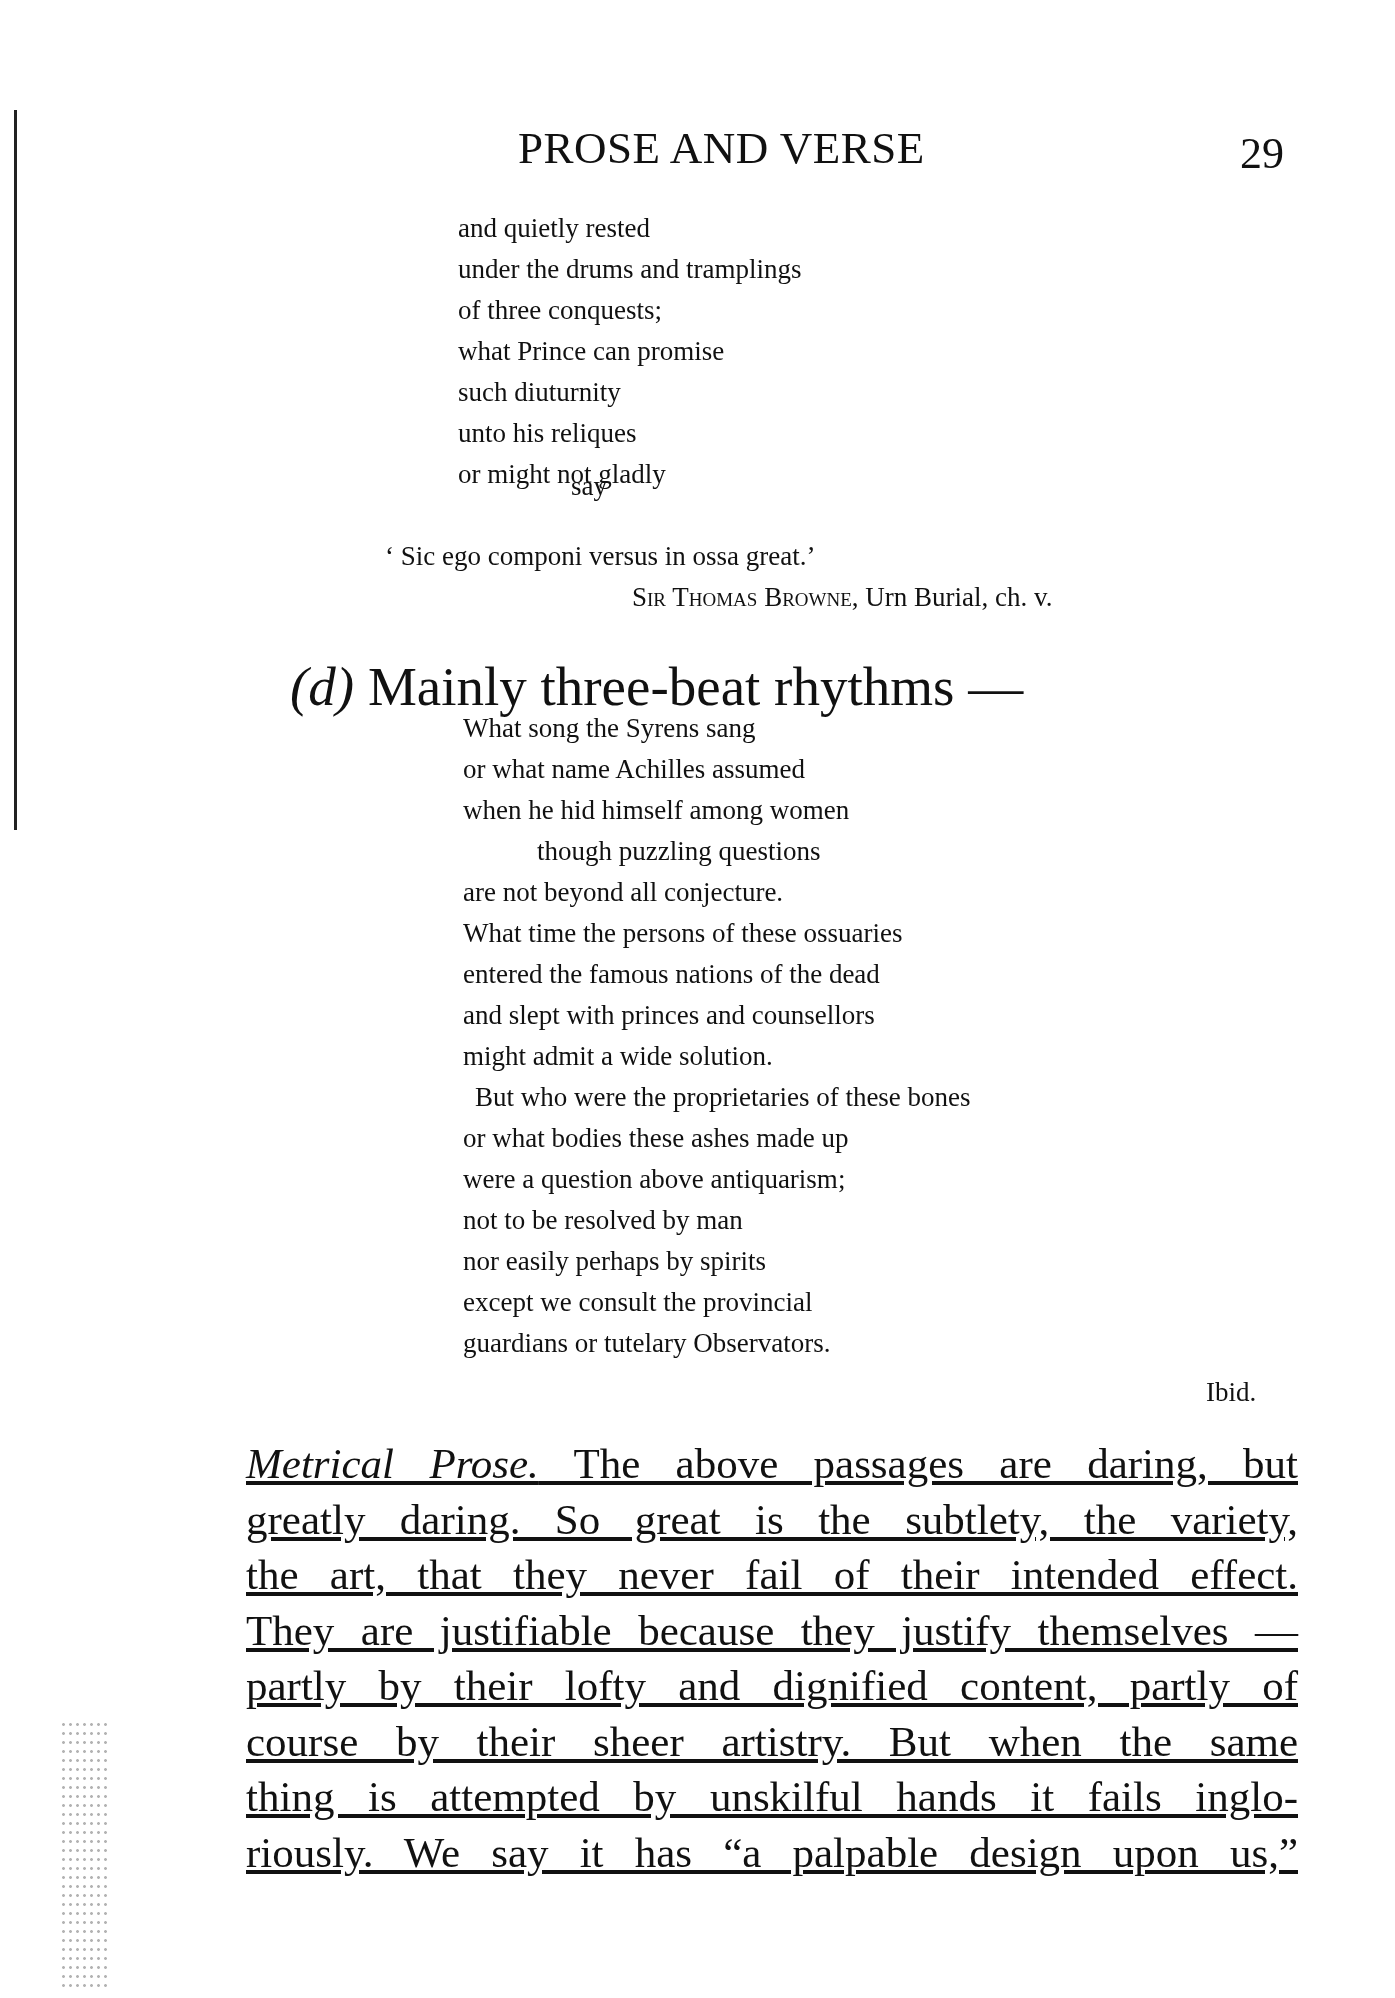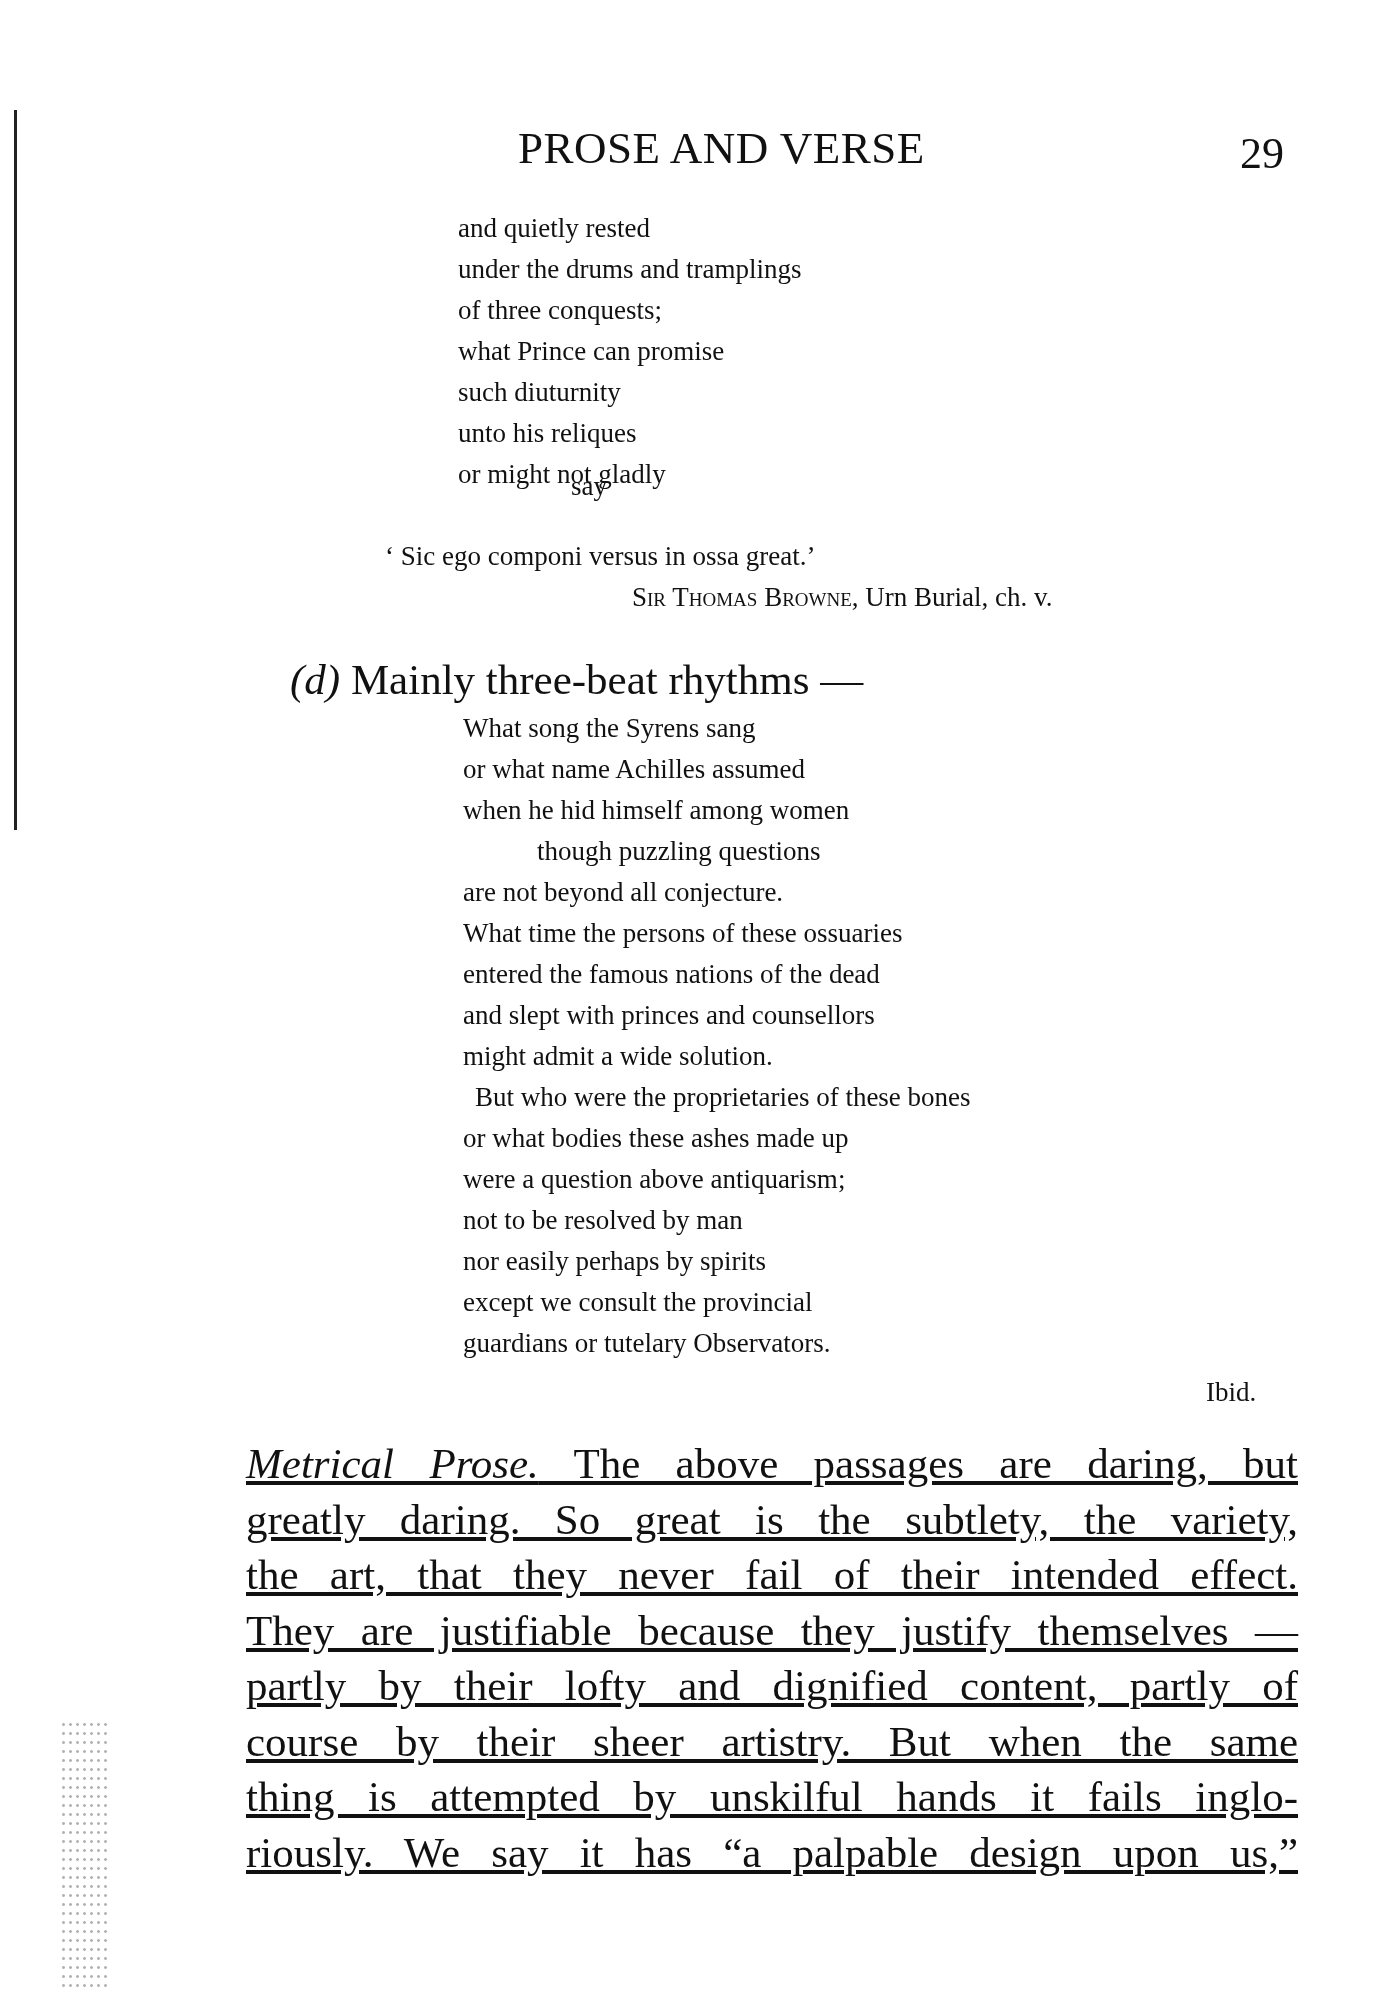--- a/index.html
+++ b/index.html
@@ -5,21 +5,21 @@
   html, body { margin: 0; padding: 0; background: #ffffff; }
   body {
     width: 1395px; height: 1998px; position: relative; overflow: hidden;
     font-family: "Liberation Serif", "DejaVu Serif", serif; color: #111;
   }
   .abs { position: absolute; white-space: nowrap; }
   .running-head { left: 518px; top: 122px; font-size: 45px; letter-spacing: 0.5px; }
   .page-num { left: 1240px; top: 128px; font-size: 44px; }
   .verse { font-size: 27px; line-height: 41px; }
   .sc { font-variant: small-caps; margin-left: 30px; }
-  .heading-d { left: 290px; top: 655px; font-size: 43px; }
+  .heading-d { left: 290px; top: 655px; font-size: 55px; }
   .para { left: 246px; top: 1188px; width: 1052px; font-size: 43px; line-height: 55.5px; }
   .para .line { display: block; text-align: justify; text-align-last: justify; white-space: nowrap; height: 55.5px; }
   .binding-mark { left: 14px; top: 110px; width: 3px; height: 720px; background: #222; }
   .speckles { left: 60px; top: 1720px; width: 50px; height: 270px;
     background-image: radial-gradient(#555 1px, transparent 1.5px);
     background-size: 7px 9px; opacity: 0.45; }
 </style>
 </head>
 <body>
 

